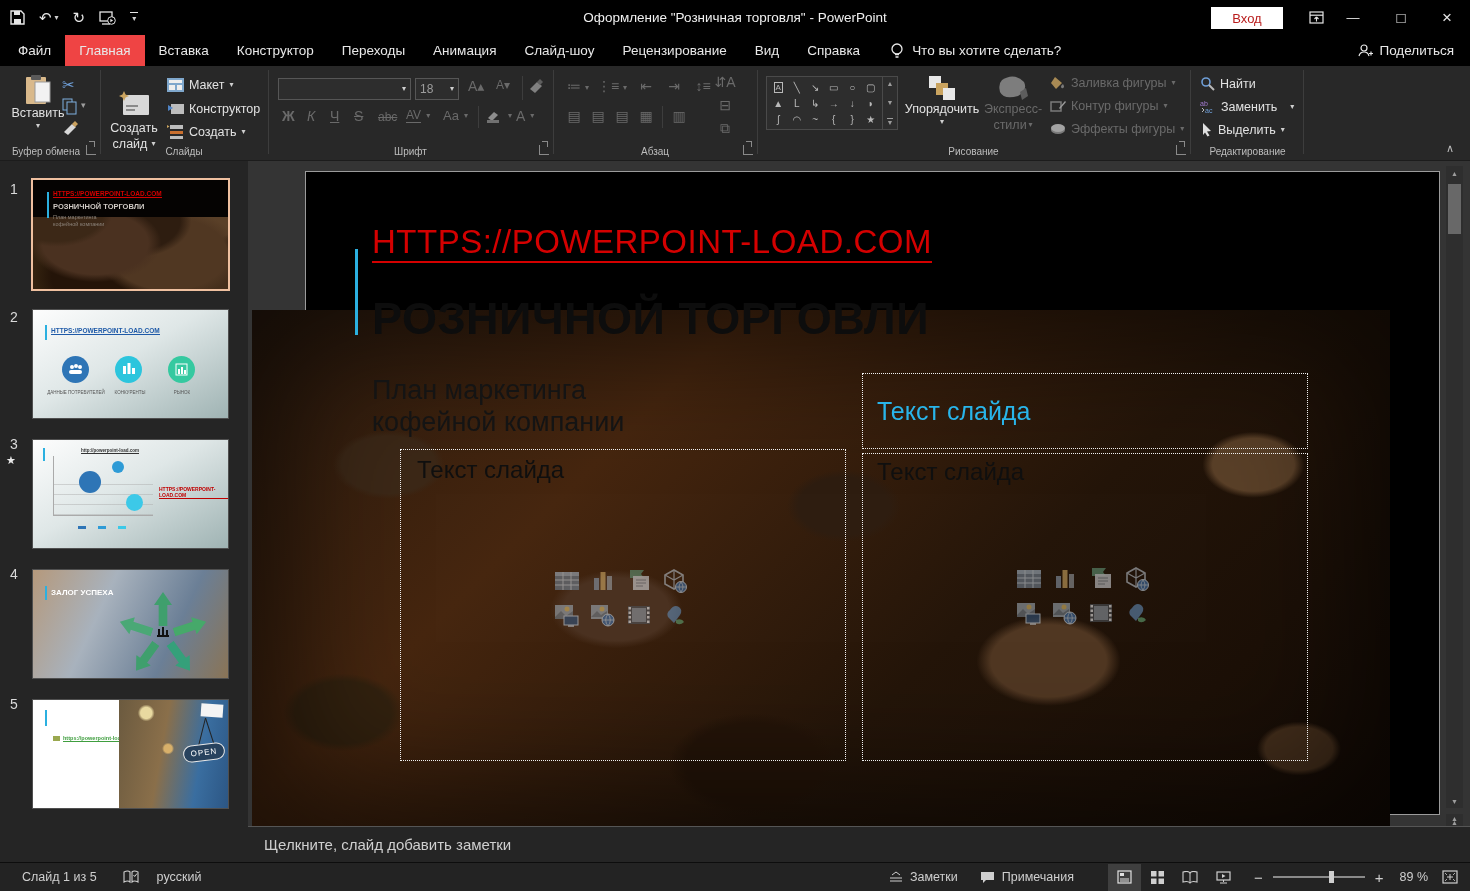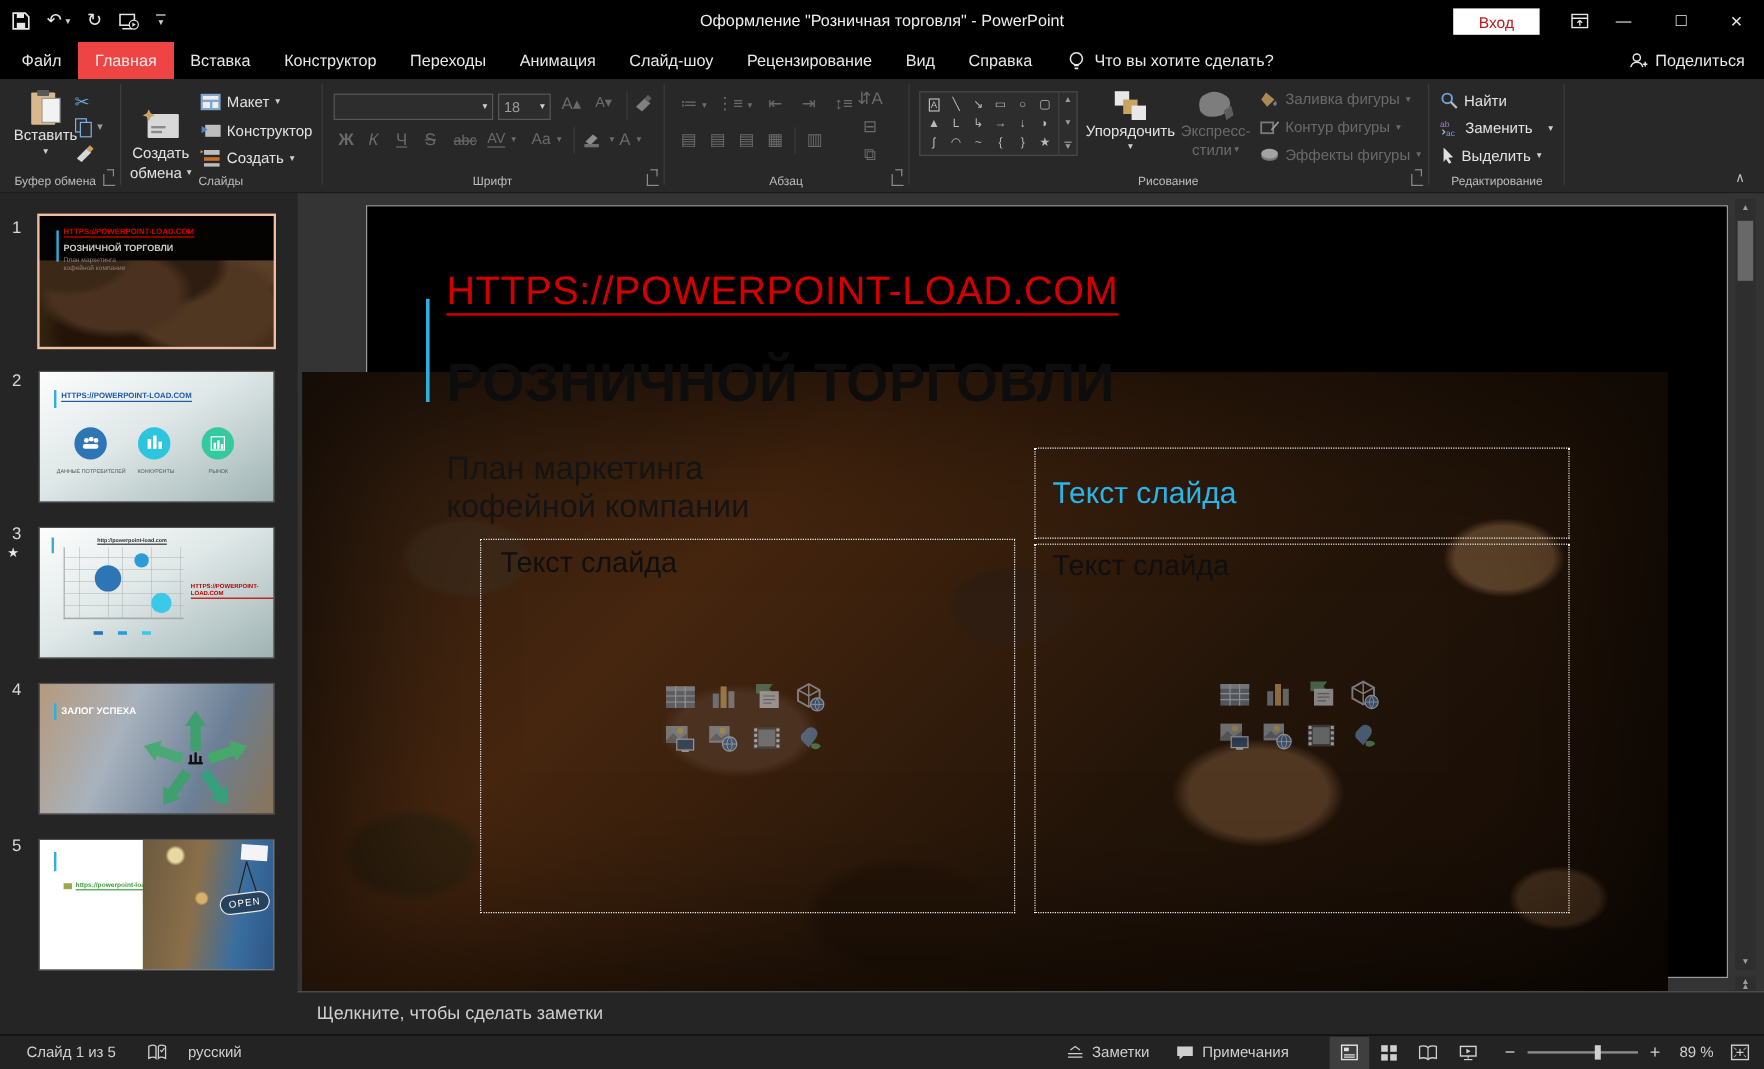--- a/index.html
+++ b/index.html
@@ -187,21 +187,21 @@
       <span>
         <svg width="34" height="30" viewBox="0 0 34 30">
             <rect x="6" y="4" width="26" height="20" rx="1" fill="#d8d8d8"></rect>
             <rect x="9" y="14" width="12" height="2" fill="#8a8a8a"></rect>
             <rect x="9" y="18" width="9" height="2" fill="#8a8a8a"></rect>
             <path d="M7 0l1.6 3.4L12 5 8.6 6.6 7 10 5.4 6.6 2 5l3.4-1.6z" fill="#c9a35f"></path>
           </svg>
       </span>
       <span>Создать</span>
       <span style="display:flex;gap:4px;align-items:center;">
-        <span>обмена</span>
+        <span>слайд</span>
         <span class="caret">▾</span>
       </span>
     </div>
     <div class="abs rbtn-small" style="left:167px;top:12px;">
       <span>
           <svg width="17" height="14" viewBox="0 0 17 14">
             <rect x="0" y="0" width="17" height="14" fill="#7fa7cc"></rect>
             <rect x="2" y="2" width="13" height="3" fill="#eee"></rect>
             <rect x="2" y="7" width="6" height="5" fill="#eee"></rect>
             <rect x="10" y="7" width="5" height="5" fill="#eee"></rect>
@@ -687,21 +687,21 @@
   <div class="abs sb-btn" style="top:814px;flex-direction:column;line-height:4px;">
     <span>▲</span>
       <span>▲</span>
   </div>
   <div class="abs sb-btn" style="top:832px;flex-direction:column;line-height:4px;">
     <span>▼</span>
       <span>▼</span>
   </div>
 
   <div class="abs notesbar">
-    <div style="padding:9px 0 0 16px;font-size:15px;color:#cfcfcf;">Щелкните, чтобы сделать заметки</div>
+    <div style="padding:9px 0 0 16px;font-size:15px;color:#cfcfcf;">Щелкните, слайд добавить заметки</div>
   </div>
 
   <div class="abs statusbar">
     <span style="margin-left:22px;">Слайд 1 из 5</span>
     <span style="margin-left:26px;">
       <svg width="16" height="14" viewBox="0 0 16 14">
           <path d="M1 2q4-2 6 0v10q-2-2-6 0zM15 2q-4-2-6 0v10q2-2 6 0z" fill="none" stroke="#cfcfcf" stroke-width="1.1"></path>
           <path d="M10.5 5l1.2 1.5L14 3.5" stroke="#cfcfcf" fill="none"></path>
         </svg>
     </span>

